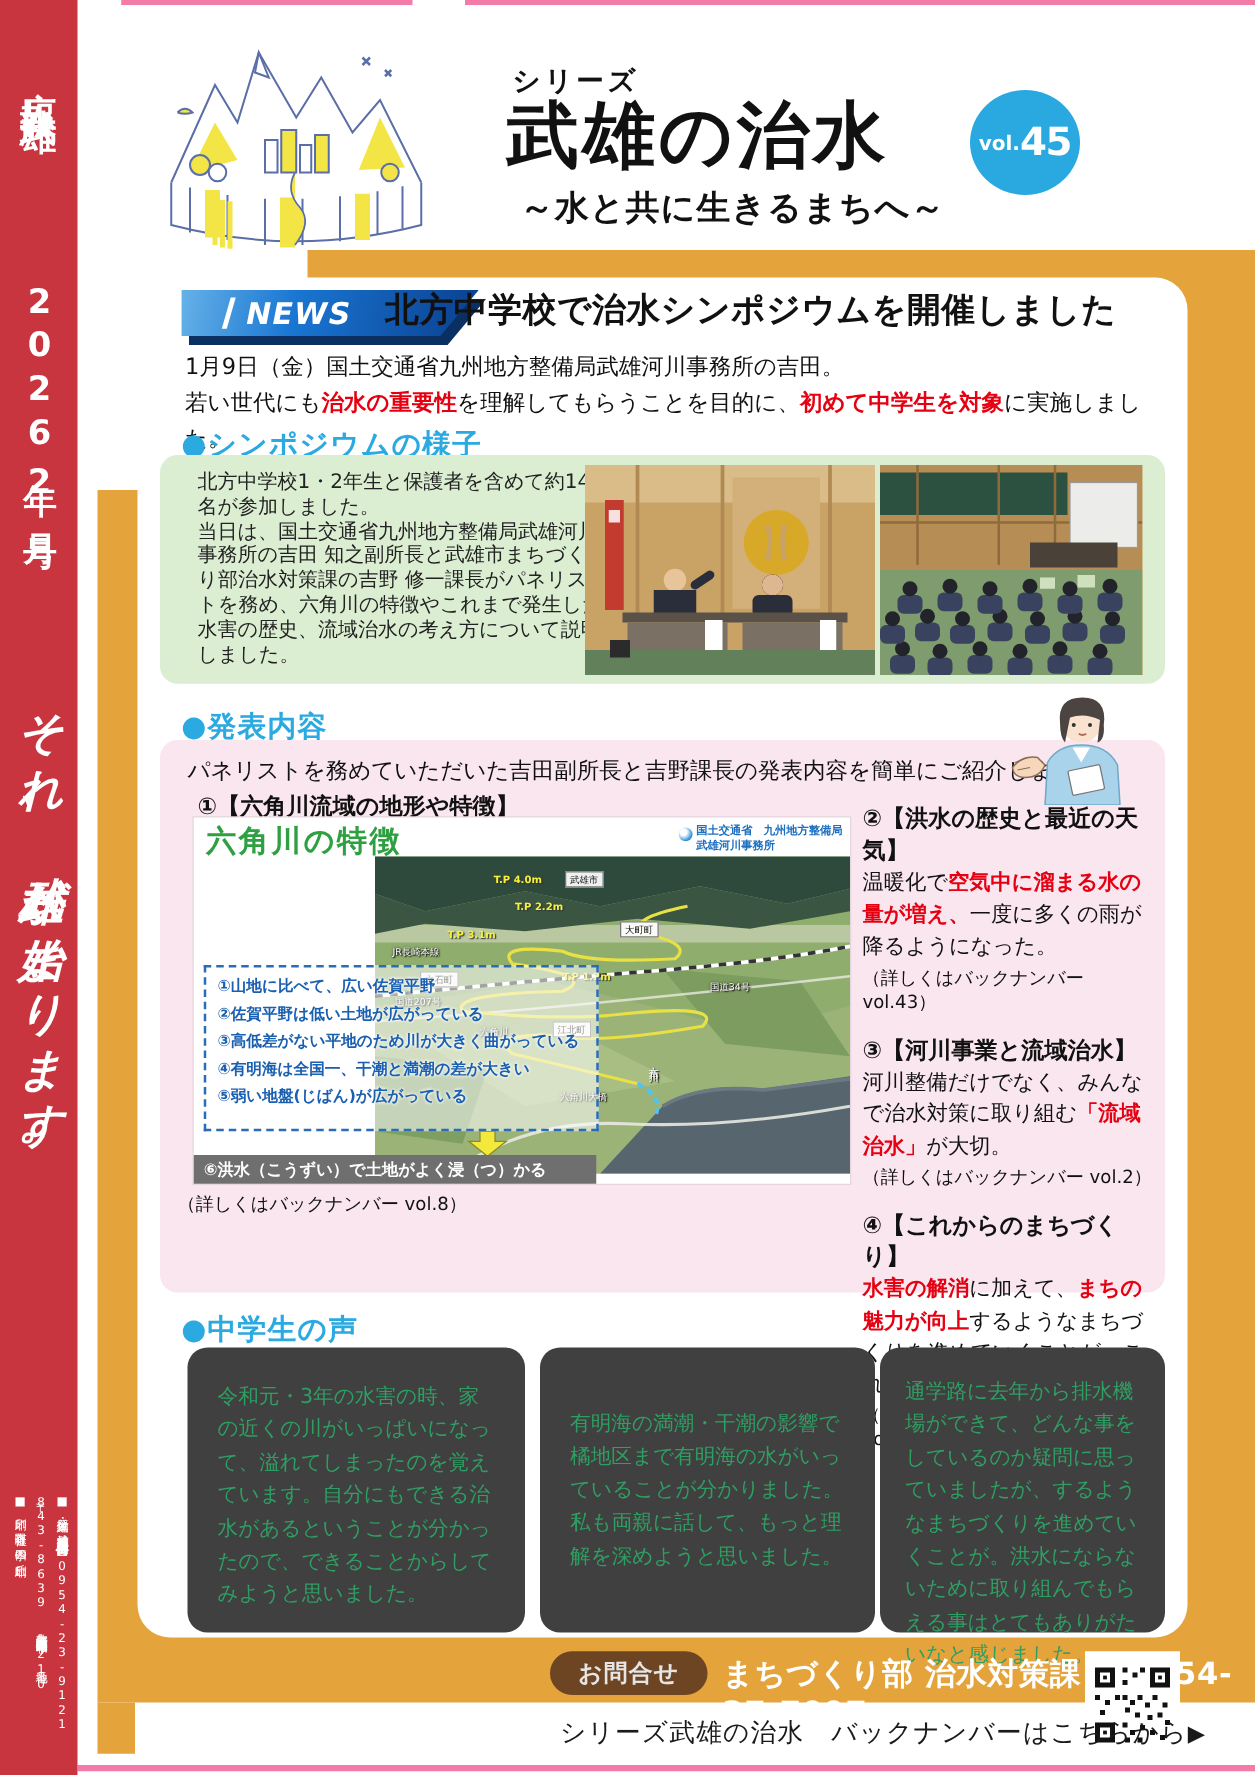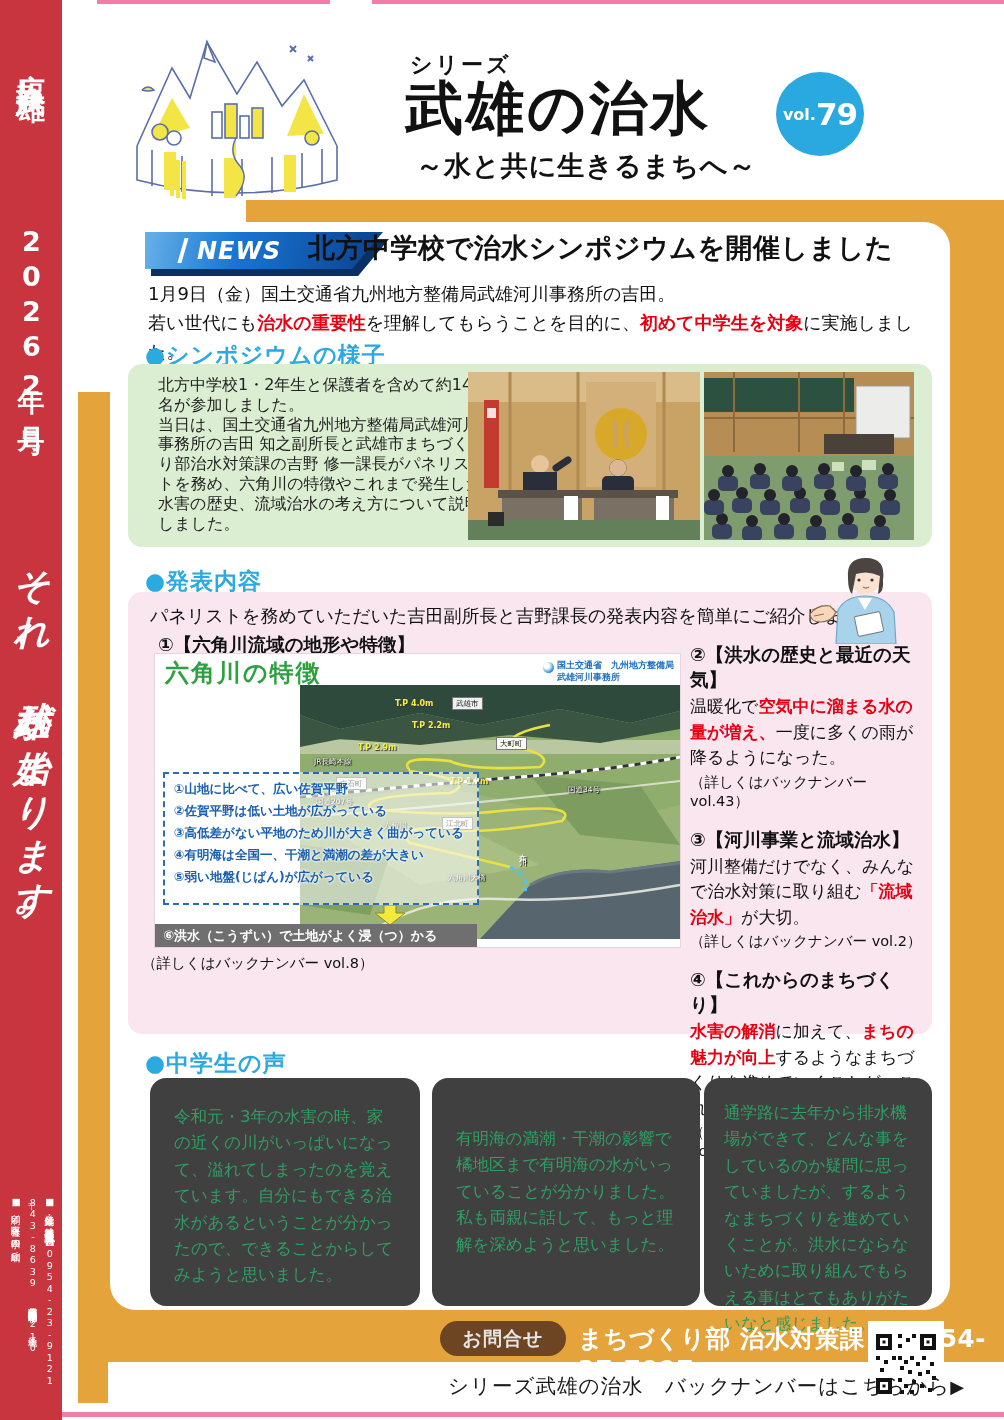--- a/index.html
+++ b/index.html
@@ -169,21 +169,21 @@
     <path d="M178 18 l6 6 M184 18 l-6 6 M196 28 l5 5 M201 28 l-5 5" stroke-width="2"></path>
     <path d="M30 62 q6 -6 12 0 q-6 2 -12 0" fill="#F3E545"></path>
   </g>
 </svg>
 
 <div class="hd-series">シリーズ</div>
 <div class="hd-title">武雄の治水</div>
 <div class="hd-sub">～水と共に生きるまちへ～</div>
 <div class="vol-badge">
   <span class="v1">vol.</span>
-    <span class="v2">79</span>
+    <span class="v2">45</span>
 </div>
 
 <div class="card">
 
   <div class="news-shadow"></div>
   <div class="news-badge">
     <span>NEWS</span>
   </div>
   <div class="headline">北方中学校で治水シンポジウムを開催しました</div>
   <div class="lead">
@@ -311,21 +311,21 @@
           <path d="M0 132 Q150 122 380 96" stroke="#E8E8E0" stroke-width="2" fill="none" opacity="0.8"></path>
           <path d="M60 254 Q120 210 200 214 T380 200" stroke="#E8E8E0" stroke-width="2.5" fill="none" opacity="0.9"></path>
 
           <path d="M250 40 Q200 50 215 62 Q255 70 240 82 Q170 86 150 76 Q96 70 110 86 Q180 96 150 108 Q60 110 70 124 Q150 132 200 126 Q280 118 262 136 Q180 150 150 144 Q90 140 110 158 Q170 172 210 182" stroke="#E8E044" stroke-width="2.6" fill="none"></path>
           <path d="M210 182 Q230 192 225 206" stroke="#4FC3F7" stroke-width="3" stroke-dasharray="5 4" fill="none"></path>
         </svg>
         
         <div class="tp" style="left:95px;top:14px;">T.P 4.0m</div>
         <div class="mbox" style="left:152px;top:12px;">武雄市</div>
         <div class="tp" style="left:112px;top:36px;">T.P 2.2m</div>
-        <div class="tp" style="left:58px;top:58px;">T.P 2.9m</div>
+        <div class="tp" style="left:58px;top:58px;">T.P 3.1m</div>
         <div class="mbox" style="left:196px;top:52px;">大町町</div>
         <div class="mlabel" style="left:14px;top:72px;">JR長崎本線</div>
         <div class="mbox" style="left:36px;top:92px;">立石町</div>
         <div class="tp" style="left:150px;top:92px;">T.P 1.2m</div>
         <div class="mlabel" style="left:268px;top:100px;">国道34号</div>
         <div class="mlabel" style="left:16px;top:112px;">国道207号</div>
         <div class="mlabel" style="left:84px;top:136px;">六角川</div>
         <div class="mbox" style="left:142px;top:132px;">江北町</div>
         <div class="mlabel" style="left:148px;top:188px;">六角川大橋</div>
         <div class="vriver" style="left:216px;top:162px;">六角川</div>

